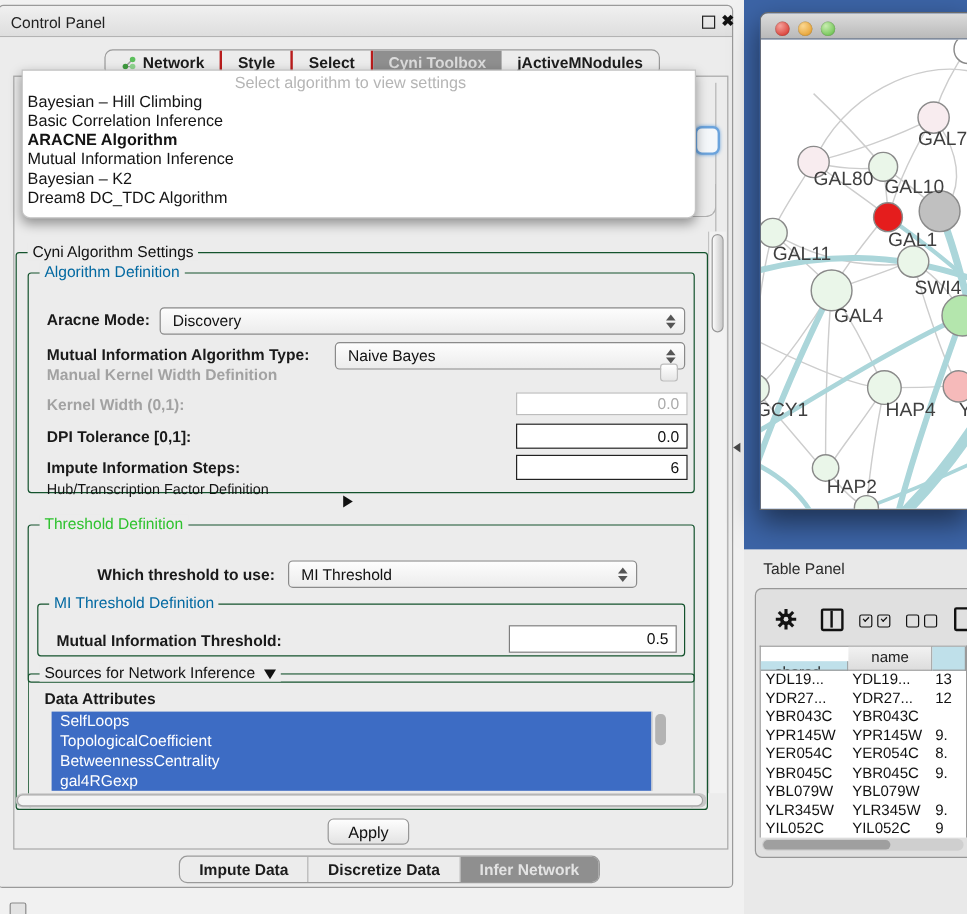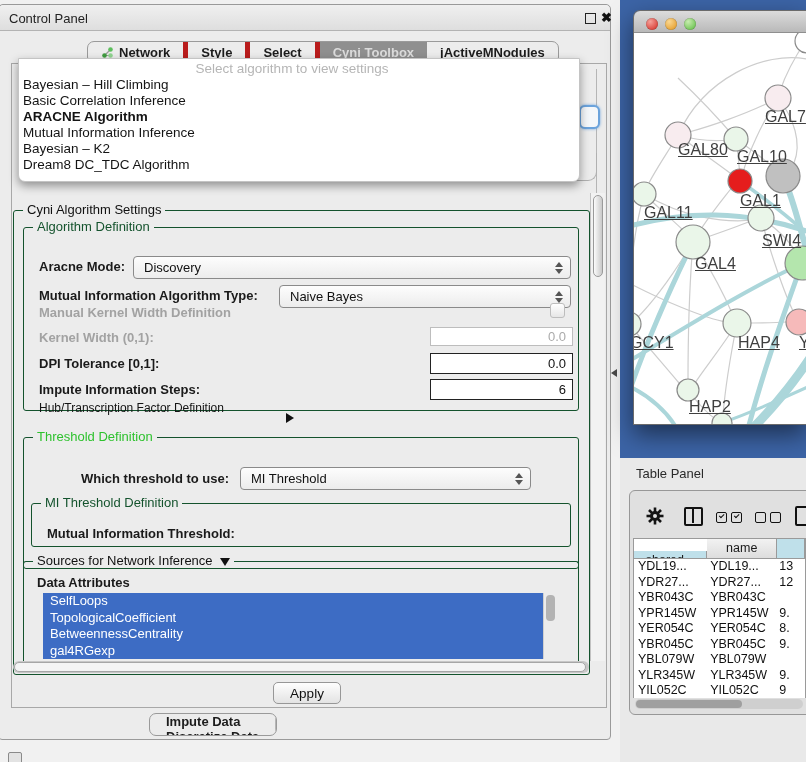--- a/index.html
+++ b/index.html
@@ -9,36 +9,36 @@
 
   
   .cp-window { left:-2px; top:4px; width:613px; height:736px; background:#ececec; border:1px solid #9a9a9a; border-radius:5px 5px 4px 4px; }
   .cp-titlebar { left:0; top:0; right:0; height:26px; background:linear-gradient(#f0f0f0,#dedede); border-bottom:1px solid #b3b3b3; border-radius:5px 5px 0 0; }
   .cp-title { left:10px; top:6px; font-size:13px; color:#222; }
   .float-icon { left:586px; top:8px; width:11px; height:11px; border:1.6px solid #222; background:transparent; }
   .close-icon { left:602px; top:5px; font-size:13px; font-weight:bold; color:#111; }
 
   
   .tabstrip { left:88px; top:36px; height:23px; display:flex; border:1px solid #9a9a9a; border-radius:7px; overflow:hidden; background:#ececec; }
-  .tab { display:flex; align-items:center; gap:5px; padding:0 13px; font-size:13px; font-weight:bold; color:#1c1c1c; border-right:5px solid #b91c1c; }
+  .tab { display:flex; align-items:center; gap:5px; padding:0 13px; font-size:13px; font-weight:bold; color:#1c1c1c; border-right:2px solid #b91c1c; }
   .tab:last-child { border-right:none; }
   .tab.selected { background:#8f8f8f; color:#dcdcdc; border-right:none; }
 
   
   .content-panel { left:12px; top:58px; width:596px; height:645px; border:1px solid #a8a8a8; background:#ececec; }
 
   
   .behind-vline { left:597px; top:64px; width:1px; height:124px; background:#b5b5b5; }
   .behind-corner { left:560px; top:148px; width:38px; height:28px; border-right:1px solid #b0b0b0; border-bottom:1px solid #b0b0b0; border-radius:0 0 9px 0; }
   .focus-button { left:580px; top:100px; width:21px; height:24px; border:2.5px solid #6ba3dc; border-radius:6px; background:#f4f7fa; box-shadow:0 0 3px #6ba3dc; }
 
   
   .groupbox { position:absolute; border:1px solid #14532d; border-radius:3px; }
   .legend { position:absolute; top:-9px; left:9px; background:#ececec; padding:0 4px; font-size:13px; white-space:nowrap; }
-  .legend.blue { color:#14532d; }
+  .legend.blue { color:#0369a1; }
   .legend.green { color:#2ec22e; }
   .flabel { position:absolute; font-weight:bold; font-size:13px; color:#1a1a1a; white-space:nowrap; }
   .flabel.disabled { color:#a2a2a2; }
   .plain-label { position:absolute; font-size:13.5px; color:#141414; white-space:nowrap; }
 
   .combo { position:absolute; height:23px; border:1px solid #8a8a8a; border-radius:4px; background:linear-gradient(#fdfdfd,#ececec); display:flex; align-items:center; padding-left:10px; font-size:13px; color:#111; }
   .stepper { position:absolute; right:7px; top:50%; transform:translateY(-50%); display:flex; flex-direction:column; gap:2px; }
   .stepper .up { width:0; height:0; border-left:4px solid transparent; border-right:4px solid transparent; border-bottom:5px solid #555; }
   .stepper .down { width:0; height:0; border-left:4px solid transparent; border-right:4px solid transparent; border-top:5px solid #555; }
 
@@ -59,21 +59,21 @@
   .list-vthumb { left:1.5px; top:2px; width:9px; height:26px; background:#b3b3b3; border-radius:4px; }
 
   .settings-vscroll { left:591px; top:188px; width:15px; height:468px; background:#f2f2f2; border-left:1px solid #c2c2c2; }
   .settings-vthumb { left:2px; top:2px; width:10px; height:82px; background:linear-gradient(90deg,#fbfbfb,#c9c9c9); border:1px solid #9a9a9a; border-radius:5px; }
 
   .hscroll-track { left:14px; top:656px; width:576px; height:12px; background:#c7c7c7; border-radius:6px; }
   .hscroll-thumb { left:1px; top:1px; width:572px; height:10px; background:#f4f4f4; border:1px solid #a6a6a6; border-radius:5px; }
 
   .apply-btn { left:274px; top:677px; width:68px; height:22px; border:1px solid #979797; border-radius:5px; background:linear-gradient(#fefefe,#e3e3e3); font-size:13.5px; color:#111; display:flex; align-items:center; justify-content:center; }
 
-  .bottom-tabstrip { left:150px; top:708px; height:23px; display:flex; border:1px solid #9a9a9a; border-radius:7px; overflow:hidden; background:#ececec;flex-direction:column; }
+  .bottom-tabstrip { left:150px; top:708px; height:23px; display:flex; border:1px solid #9a9a9a; border-radius:7px; overflow:hidden; background:#ececec; }
   .btab { display:flex; align-items:center; padding:0 16px; font-size:13px; font-weight:bold; color:#1c1c1c; border-right:1px solid #b5b5b5; }
   .btab:last-child { border-right:none; }
   .btab.selected { background:#8f8f8f; color:#e3e3e3; }
 
   
   .popup { left:18px; top:58px; width:562px; height:124px; background:#fff; border:1px solid #c4c4c4; border-radius:0 0 7px 7px; box-shadow:0 4px 10px rgba(0,0,0,0.38); z-index:60; }
   .popup-placeholder { left:0; right:14px; top:2px; text-align:center; font-size:13.5px; color:#b5b5b5; }
   .popup-item { position:absolute; left:4px; font-size:13.5px; color:#141414; white-space:nowrap; }
   .popup-item.bold { font-weight:bold; }
 
@@ -82,21 +82,21 @@
 
   
   .desktop { left:620px; top:0; width:186px; height:458px; background:#3c64a6; }
   .net-window { left:633px; top:10px; width:173px; height:415px; border-radius:7px 0 0 0; box-shadow:0 10px 24px rgba(0,0,0,0.5); overflow:hidden; border:1px solid #6b6b6b; border-right:none; }
   .net-titlebar { left:0; top:0; right:0; height:22px; background:linear-gradient(#dcdcdc,#b9b9b9); border-bottom:1px solid #8f8f8f; }
   .tl { position:absolute; top:6.5px; width:12px; height:12px; border-radius:50%; box-shadow:inset 0 0 1px rgba(0,0,0,0.5); }
   .tl.red { left:12px; background:radial-gradient(circle at 35% 30%, #f5a19a, #dd4a42 70%); }
   .tl.yellow { left:31px; background:radial-gradient(circle at 35% 30%, #fad791, #e9a83e 70%); }
   .tl.green { left:50px; background:radial-gradient(circle at 35% 30%, #c8ecb0, #79c95e 70%); }
   .net-canvas { left:0; top:22px; width:173px; height:393px; background:#fff; overflow:hidden; }
-  .node-label { position:absolute; font-size:16px; color:#3f3f3f; white-space:nowrap;text-decoration:underline; }
+  .node-label { position:absolute; font-size:16px; color:#3f3f3f; white-space:nowrap; }
 
   
   .table-region { left:620px; top:458px; width:186px; height:304px; background:#e9e9e9; }
   .tp-title { left:636px; top:466px; font-size:13px; color:#2a2a2a; }
   .table-window { left:629px; top:490px; width:180px; height:225px; background:#e0e0e0; border:1px solid #979797; border-radius:6px 0 0 6px; }
   .ticon { position:absolute; }
   .gear-svg { left:645px; top:506px; }
   .cols-icon { left:684px; top:507px; width:19px; height:19px; border:2.5px solid #111; border-radius:2px; }
   .cols-icon::after { content:""; position:absolute; left:5.8px; top:0; width:2.5px; height:14px; background:#111; }
   .cbx { position:absolute; width:11px; height:11px; border:1.8px solid #111; border-radius:2px; }
@@ -201,20 +201,21 @@
     <span>MI Threshold</span>
     <span class="stepper">
         <span class="up"></span>
         <span class="down"></span>
       </span>
   </div>
   <div class="groupbox" style="left:32px;top:498px;width:540px;height:44px;">
     <span class="legend blue">MI Threshold Definition</span>
   </div>
   <span class="flabel" style="left:48px;top:521px;">Mutual Information Threshold:</span>
+  <input class="numfield field-mid" style="left: 425px; top: 516px; width: 140px; height: 23px;" value="0.5">
 
   <div class="groupbox" style="left:24px;top:556px;width:556px;height:112px;border-bottom:none;">
     <span class="legend" style="color:#111;"><span>Sources for Network Inference</span><span class="tri-down"></span></span>
   </div>
   <span class="flabel" style="left:38px;top:570px;">Data Attributes</span>
   <div class="abs attr-list">
     <div class="attr-item">SelfLoops</div>
     <div class="attr-item">TopologicalCoefficient</div>
     <div class="attr-item">BetweennessCentrality</div>
     <div class="attr-item">gal4RGexp</div>

